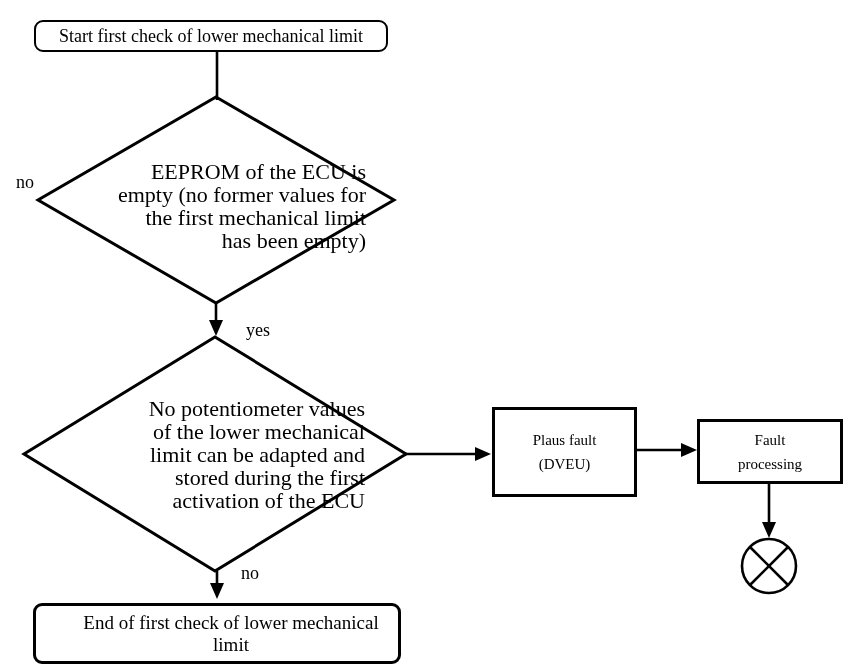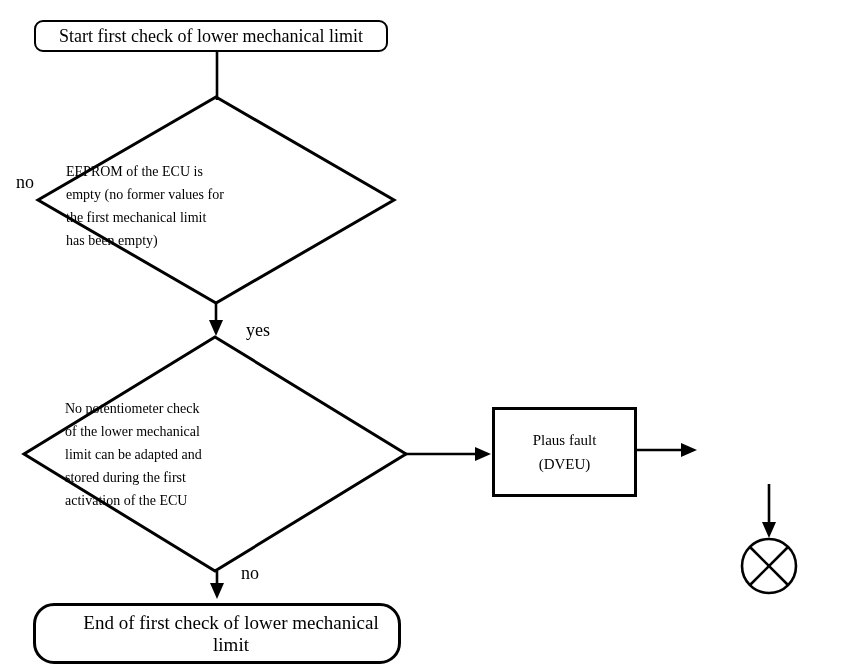--- a/index.html
+++ b/index.html
@@ -51,32 +51,32 @@
     justify-content: center;
     text-align: center;
   }
   .terminal {
     border-width: 2.5px;
     border-radius: 9px;
     font-size: 18px;
   }
   .terminal-end {
     border-width: 3px;
-    border-radius: 21px;
+    border-radius: 9px;
     font-size: 19px;
     padding-left: 28px;
   }
   .process {
     font-size: 15px;
     line-height: 24px;
   }
   .decision-text {
     position: absolute;
-    text-align: left;
-    font-size: 14px;
+    text-align: right;
+    font-size: 22px;
     line-height: 23px;
   }
   .edge-label {
     position: absolute;
     font-size: 18px;
     text-align: center;
   }
 </style>
 </head>
 <body>
@@ -132,34 +132,40 @@
     <div>empty (no former values for</div>
     <div>the first mechanical limit</div>
     <div>has been empty)</div>
   </div>
 
   <div class="edge-label" style="left:8px; top:160px; width:34px;">no</div>
 
   <div class="edge-label" style="left:238px; top:308px; width:40px;">yes</div>
 
   <div class="decision-text" style="left:65px; top:385px; width:300px;">
-    <div>No potentiometer check</div>
+    <div>No potentiometer values</div>
     <div>of the lower mechanical</div>
     <div>limit can be adapted and</div>
     <div>stored during the first</div>
     <div>activation of the ECU</div>
   </div>
 
   <div class="edge-label" style="left:232px; top:551px; width:36px;">no</div>
 
   <div class="box process" style="left:492px; top:395px; width:145px; height:90px;">
     <div>
       <div>Plaus fault</div>
       <div>(DVEU)</div>
     </div>
   </div>
 
+  <div class="box process" style="left:697px; top:407px; width:146px; height:65px;">
+    <div>
+      <div>Fault</div>
+      <div>processing</div>
+    </div>
+  </div>
 
   <div class="box terminal-end" style="left:33px; top:591px; width:368px; height:61px;">
     <span>End of first check of lower mechanical limit</span>
   </div>
 
 </div>
 
 </body></html>

